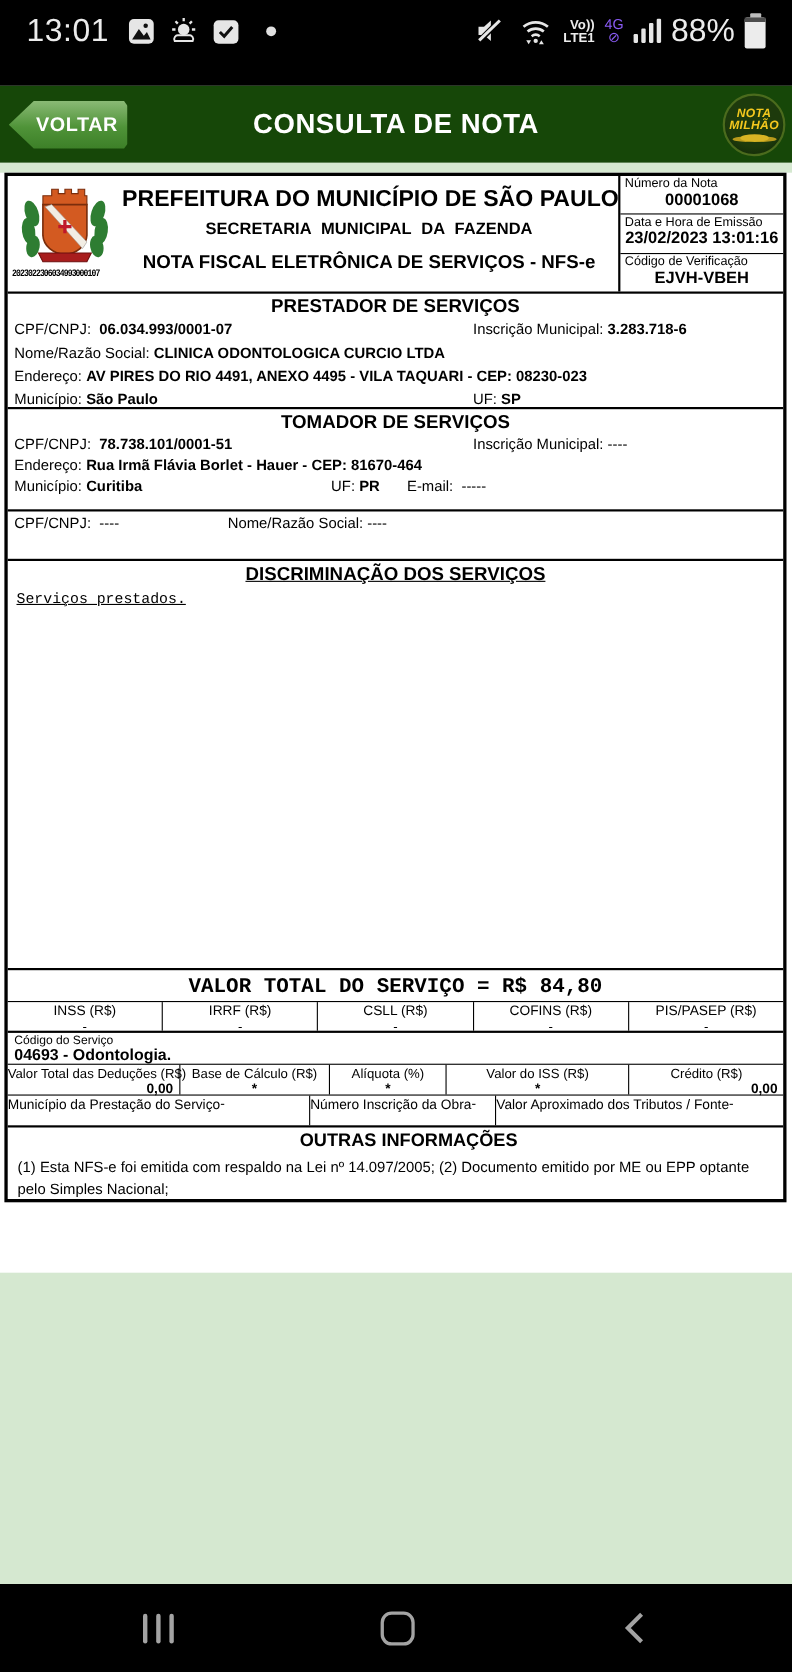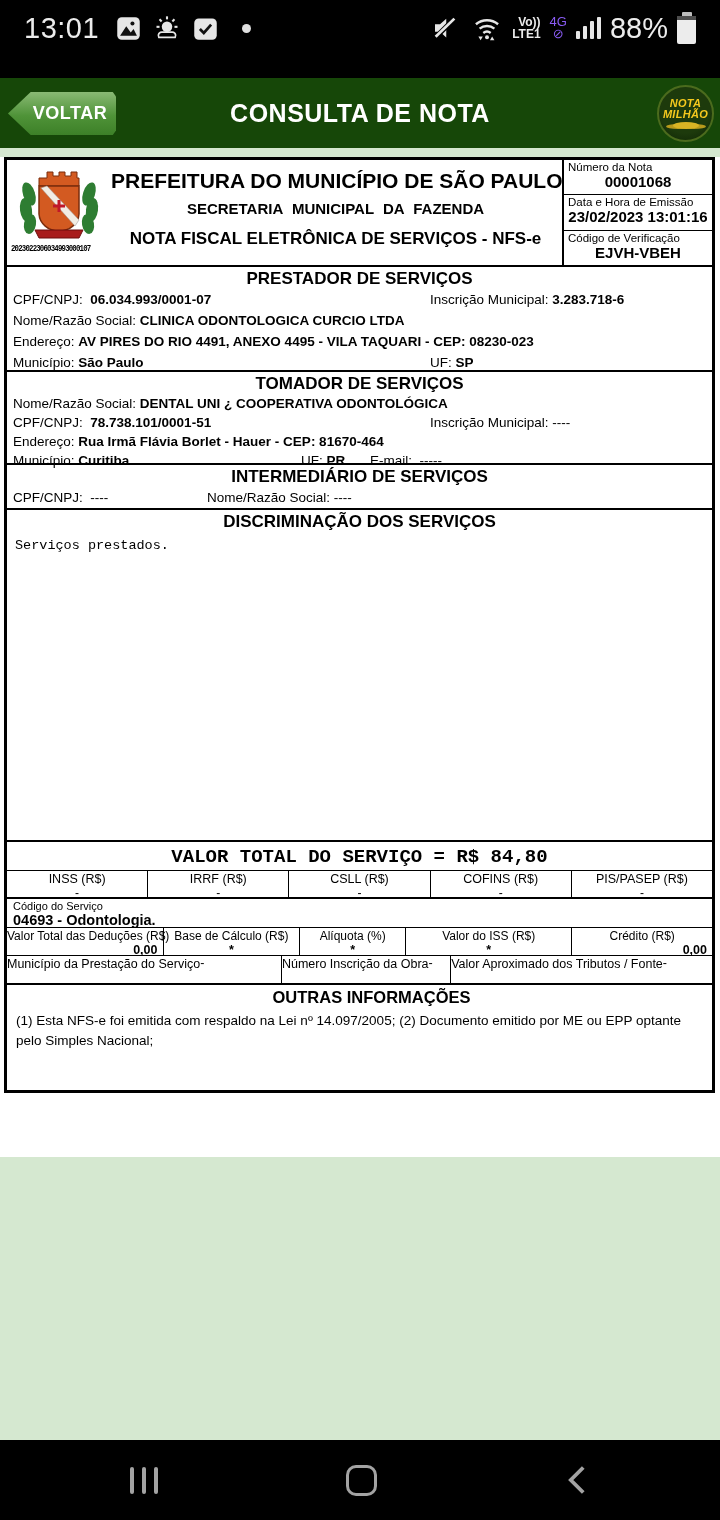--- a/index.html
+++ b/index.html
@@ -60,21 +60,21 @@
   .sec { border-top:2px solid #000; position:relative; }
   .sec-title { text-align:center; font-weight:700; font-size:17px; padding-top:2px; }
   .frow { position:relative; padding-left:6px; font-size:13.5px; height:21px; line-height:21px; white-space:nowrap; }
   .frow b { font-size:13.5px; }
   .abs { position:absolute; top:0; }
 
   .prestador { height:105px; }
   .tomador { height:93px; }
   .tomador .frow { height:19px; line-height:19px; }
   .intermediario { height:45px; }
-  .discriminacao { height:332px; }
+  .discriminacao { height:372px;text-decoration:underline; }
   .disc-text { font-family:"Liberation Mono", monospace; font-size:13.5px; padding:6px 0 0 8px; }
 
   .valor-row { height:30px; border-top:2px solid #000; text-align:center; font-weight:700; font-size:19px; padding-top:4px;font-family:Liberation Mono, monospace; }
 
   .tax-table { height:27px; border-top:1px solid #000; display:flex; }
   .tax-col { flex:1; border-right:1px solid #000; display:flex; flex-direction:column; }
   .tax-col:last-child { border-right:none; }
   .tax-h { font-size:12.5px; text-align:center; padding-top:1px; }
   .tax-v { font-size:12px; text-align:center; }
 
@@ -269,38 +269,34 @@
       </div>
       <div class="frow">
         <span>Município:</span> <b>São Paulo</b>
         <span class="abs" style="left:423px;"><span>UF:</span> <b>SP</b></span>
       </div>
     </div>
 
     <div class="sec tomador">
       <div class="sec-title">TOMADOR DE SERVIÇOS</div>
       <div class="frow">
-        <span>Nome/Razão Social:</span> <b>DENTAL UNI ¿ COOPERATIVA ODONTOLÓGICA</b>
-      </div>
-      <div class="frow">
         <span>CPF/CNPJ:</span>&nbsp;&nbsp;<b>78.738.101/0001-51</b>
         <span class="abs" style="left:423px;"><span>Inscrição Municipal:</span> <span>----</span></span>
       </div>
       <div class="frow">
         <span>Endereço:</span> <b>Rua Irmã Flávia Borlet - Hauer - CEP: 81670-464</b>
       </div>
       <div class="frow">
         <span>Município:</span> <b>Curitiba</b>
         <span class="abs" style="left:294px;"><span>UF:</span> <b>PR</b></span>
         <span class="abs" style="left:363px;"><span>E-mail:</span>&nbsp; <span>-----</span></span>
       </div>
     </div>
 
     <div class="sec intermediario">
-      <div class="sec-title">INTERMEDIÁRIO DE SERVIÇOS</div>
       <div class="frow">
         <span>CPF/CNPJ:</span>&nbsp;&nbsp;<span>----</span>
         <span class="abs" style="left:200px;"><span>Nome/Razão Social:</span> <span>----</span></span>
       </div>
     </div>
 
     <div class="sec discriminacao">
       <div class="sec-title">DISCRIMINAÇÃO DOS SERVIÇOS</div>
       <div class="disc-text">Serviços prestados.</div>
     </div>

